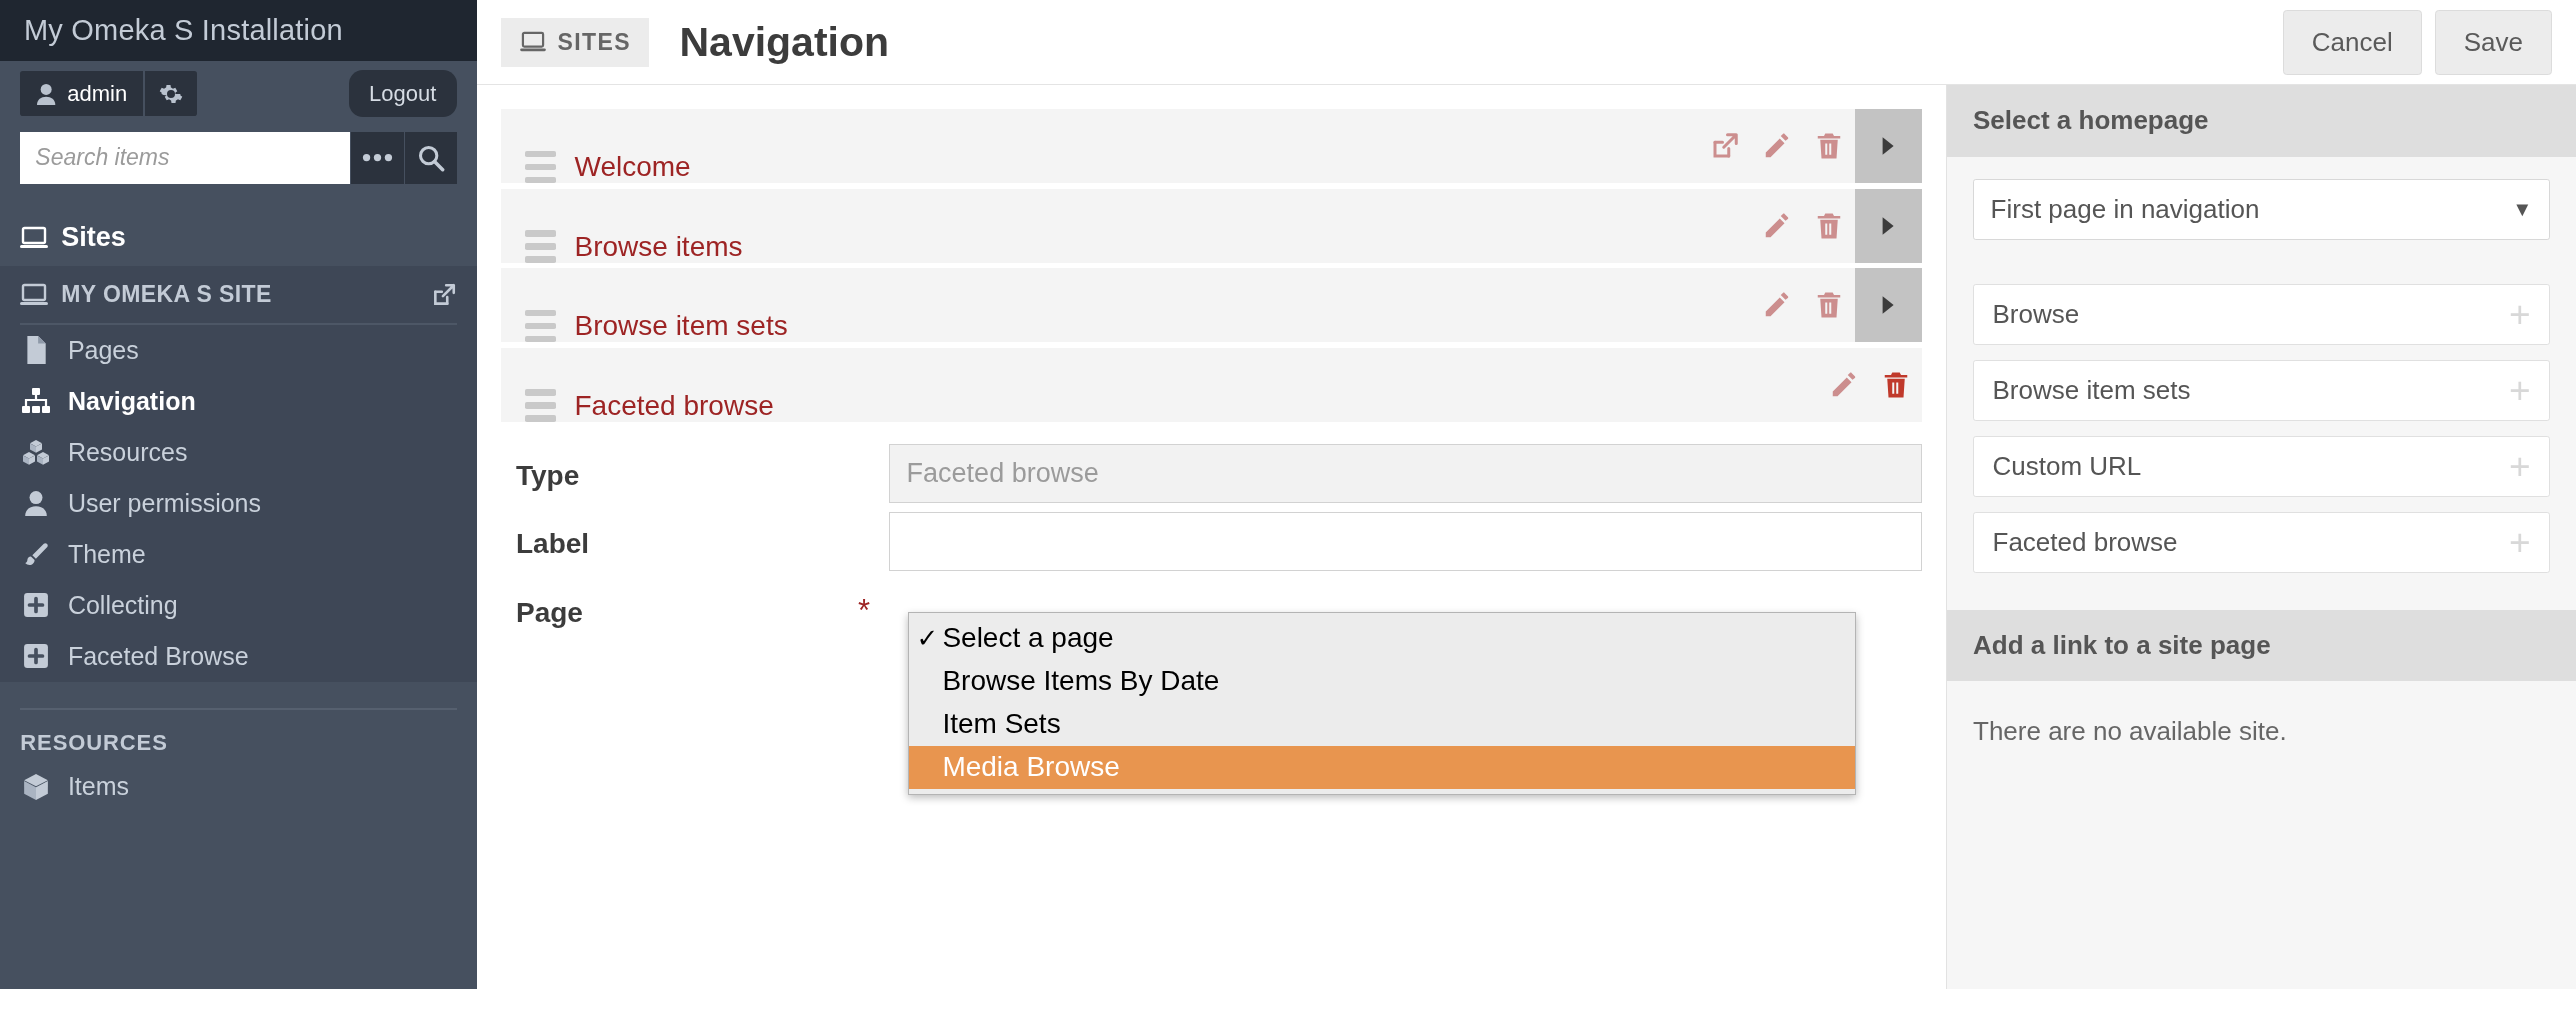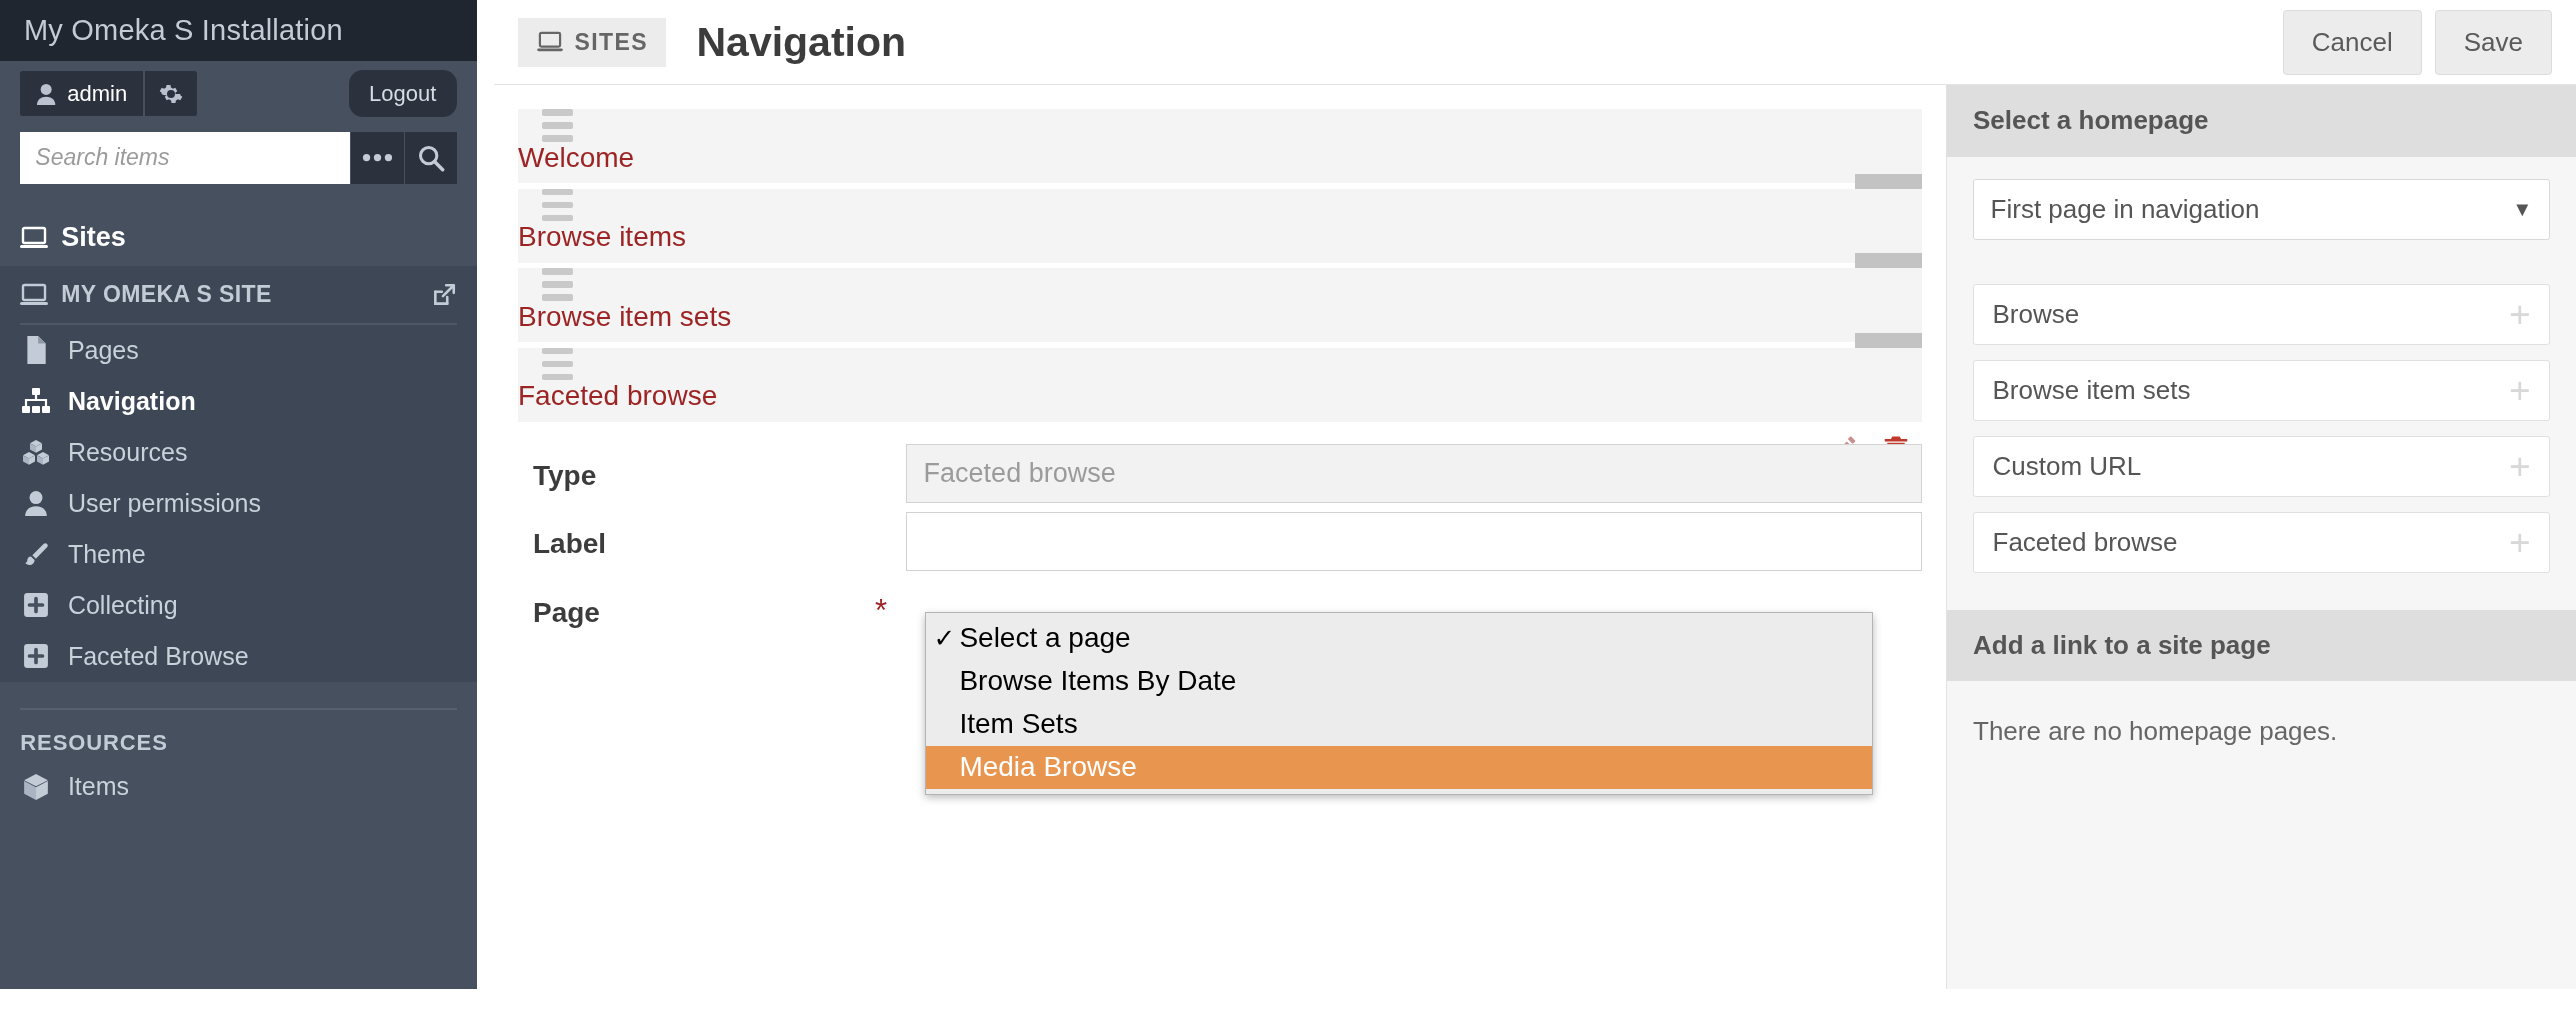--- a/index.html
+++ b/index.html
@@ -1,21 +1,21 @@
 <!DOCTYPE html>
 <html style="font-size:15px"><head>
 <meta charset="utf-8">
 <style>
   * { box-sizing: border-box; margin: 0; padding: 0; }
   html, body {
     width: 2576px; height: 1013px;
     font-family: "Liberation Sans", sans-serif;
     background: #fff; overflow: hidden;
   }
-  .app { display: flex; width: 2576px; height: 989px; gap: 17px; }
+  .app { display: flex; width: 2576px; height: 989px; }
 
   
   .sidebar { width: 477px; background: #46505f; flex: 0 0 477px; position: relative; }
   .installation-bar {
     background: #1f2630; height: 61px; display: flex; align-items: center;
     padding: 0 24px;
   }
   .installation-title { color: #c3cbd6; font-size: 29px; letter-spacing: 0.2px; }
 
   .user-bar { height: 65px; display: flex; align-items: center; padding: 0 20.3px; }
@@ -90,22 +90,22 @@
   .btn-plain {
     background: #ececec; border: 1.8px solid #dcdcdc; color: #5a5a5a;
     font-size: 26px; padding: 16px 28px; border-radius: 3.7px;
     font-family: "Liberation Sans", sans-serif;
   }
 
   .content { flex: 1; display: flex; min-height: 0; }
   .nav-editor { flex: 1; padding: 24px 24px 0 24px; min-width: 0; position: relative; }
 
   .navrow {
-    background: #f4f4f4; height: 74px; display: flex; align-items: flex-start;
-    margin-bottom: 5.5px; position: relative; flex-direction: column;
+    background: #f4f4f4; height: 74px; display: flex; align-items: flex-end;
+    margin-bottom: 5.5px; position: relative;
   }
   .navrow.faceted { background: #f4f4f4; }
   .handle { padding: 0 18.5px 0 24px; display: flex; flex-direction: column; gap: 6.5px; }
   .handle i { display: block; width: 31px; height: 6.5px; background: #c9c9c9; border-radius: 1.8px; }
   .navrow-label { color: #9d2424; font-size: 28px; }
   .navrow-actions { margin-left: auto; display: flex; align-items: center; gap: 0; height: 74px; }
   .icon-btn {
     width: 52px; height: 74px; display: flex; align-items: center; justify-content: center;
     background: transparent; border: none;
   }
@@ -545,19 +545,19 @@
             <span>Custom URL</span>
             <span class="plus">+</span>
           </button>
           <button class="link-btn">
             <span>Faceted browse</span>
             <span class="plus">+</span>
           </button>
         </div>
 
         <div class="panel-head">Add a link to a site page</div>
-        <div class="empty-msg">There are no homepage pages.</div>
+        <div class="empty-msg">There are no available site.</div>
       </aside>
 
     </div>
   </div>
 </div>
 
 
 </body></html>

